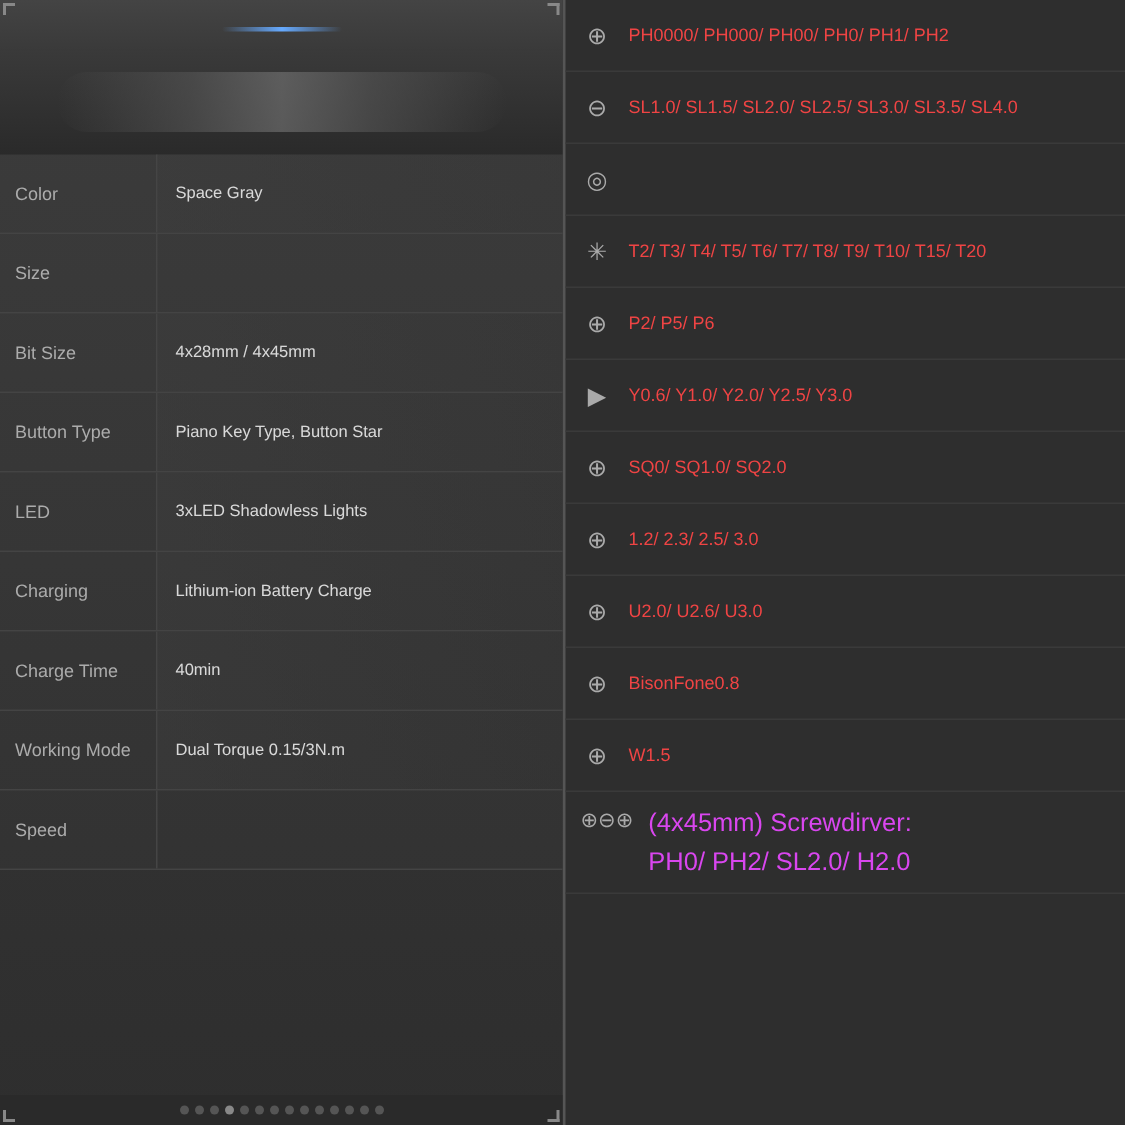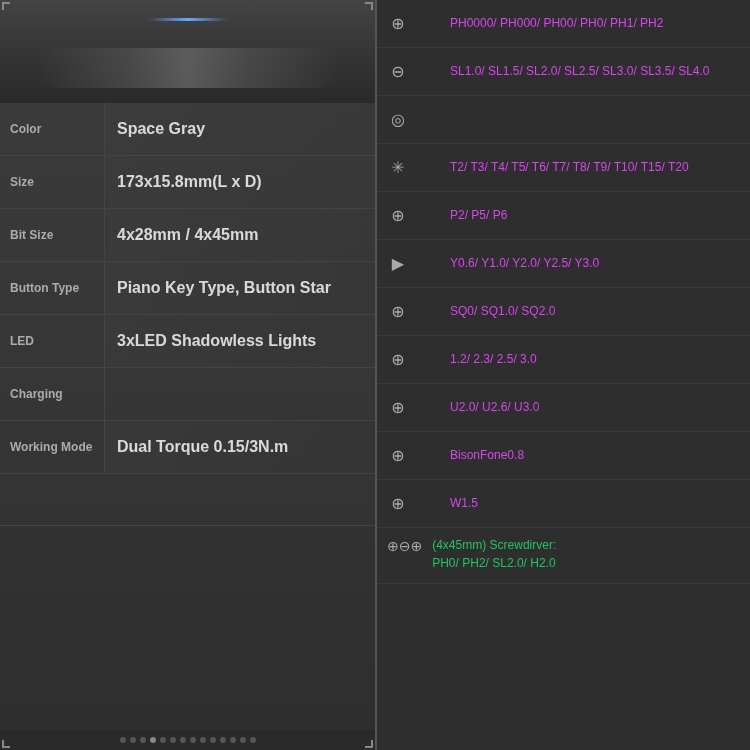--- a/index.html
+++ b/index.html
@@ -68,21 +68,20 @@
       display: flex;
       flex-direction: column;
     }
 
     .spec-row {
       display: flex;
       align-items: flex-end;
       border-bottom: 1px solid #444;
       min-height: 52px;
       position: relative;
-      font-weight: bold;
     }
 
     .spec-row::before {
       content: '';
       position: absolute;
       top: 0; left: 0; right: 0; bottom: 0;
       background: rgba(100,100,100,0.05);
       pointer-events: none;
     }
 
@@ -94,21 +93,21 @@
       text-align: left;
       border-right: 1px solid #444;
       display: flex;
       align-items: center;
       min-height: 52px;
     }
 
     .spec-value {
       flex: 1;
       padding: 8px 12px;
-      font-size: 16px;
+      font-size: 11px;
       color: #e0e0e0;
       display: flex;
       align-items: center;
       background: linear-gradient(90deg, rgba(60,60,60,0.4), rgba(50,50,50,0.2));
       min-height: 52px;
     }
 
     .corner-marker {
       position: absolute;
       width: 8px;
@@ -162,23 +161,22 @@
       flex-shrink: 0;
       display: flex;
       align-items: center;
       justify-content: center;
       font-size: 16px;
       color: #aaa;
     }
 
     .bit-text {
       font-size: 12px;
-      color: #d946ef;
+      color: #ef4444;
       line-height: 1.4;
-      margin-left: 31px;
     }
 
     .bit-row-last {
       display: flex;
       align-items: flex-start;
       padding: 8px 10px;
       border-bottom: 1px solid #3a3a3a;
       min-height: 56px;
     }
 
@@ -189,22 +187,22 @@
       flex-shrink: 0;
       margin-top: 2px;
     }
 
     .multi-icon span {
       font-size: 14px;
       color: #aaa;
     }
 
     .bit-text-multi {
-      font-size: 12px;
-      color: #22c55e;
+      font-size: 17px;
+      color: #d946ef;
       line-height: 1.5;
     }
   </style>
 </head>
 <body>
 
 <div class="left-panel">
   <div class="header-section">
     <div class="header-title"></div>
     <div class="header-divider"></div>
@@ -216,42 +214,47 @@
   <div class="corner-marker corner-tr"></div>
 
   <div class="specs-table">
 
   <div class="spec-row">
         <div class="spec-label">Color</div>
         <div class="spec-value">Space Gray</div>
       </div>
       <div class="spec-row">
         <div class="spec-label">Size</div>
-        <div class="spec-value">173x15.8mm(L x D)</div>
       </div>
       <div class="spec-row">
         <div class="spec-label">Bit Size</div>
         <div class="spec-value">4x28mm / 4x45mm</div>
       </div>
       <div class="spec-row">
         <div class="spec-label">Button Type</div>
         <div class="spec-value">Piano Key Type, Button Star</div>
       </div>
       <div class="spec-row">
         <div class="spec-label">LED</div>
         <div class="spec-value">3xLED Shadowless Lights</div>
       </div>
       <div class="spec-row">
         <div class="spec-label">Charging</div>
+        <div class="spec-value">Lithium-ion Battery Charge</div>
+      </div>
+      <div class="spec-row">
+        <div class="spec-label">Charge Time</div>
+        <div class="spec-value">40min</div>
       </div>
       <div class="spec-row">
         <div class="spec-label">Working Mode</div>
         <div class="spec-value">Dual Torque 0.15/3N.m</div>
       </div>
       <div class="spec-row">
+        <div class="spec-label">Speed</div>
       </div>
     </div>
 
   <div class="corner-marker corner-bl"></div>
   <div class="corner-marker corner-br"></div>
 
   <div class="bottom-dots">
 
   <div class="dot"></div>
       <div class="dot"></div>

